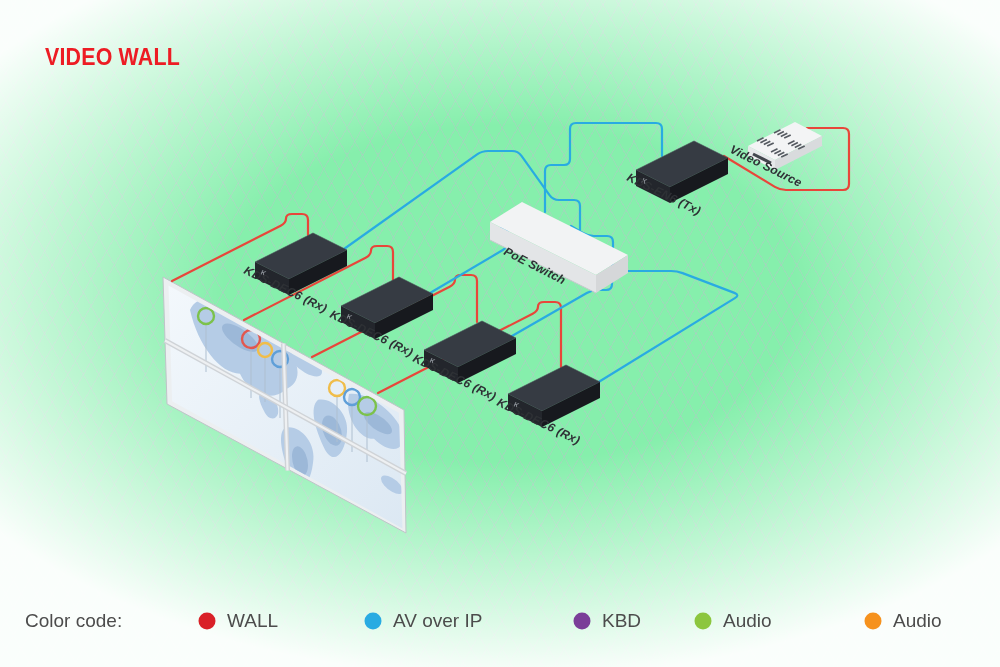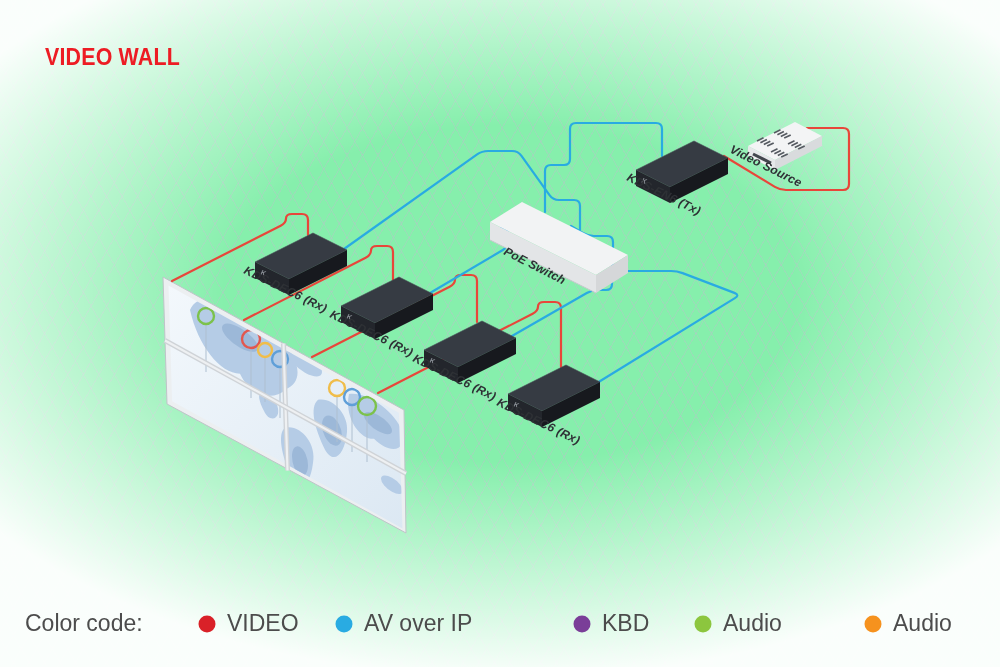--- a/index.html
+++ b/index.html
@@ -9,21 +9,21 @@
       repeating-linear-gradient(60.5deg, rgba(186,193,201,.38) 0 1px, transparent 1px 13.5px),
       repeating-linear-gradient(119.5deg, rgba(186,193,201,.38) 0 1px, transparent 1px 13.5px);
   }
   .fade{position:absolute;inset:0;
     background:radial-gradient(ellipse 68% 60% at 51% 44%, rgba(255,255,255,0) 42%, rgba(255,255,255,.96) 96%);
   }
   .title{position:absolute;left:45px;top:44px;font-size:23px;font-weight:800;letter-spacing:.2px;
     transform:scaleX(.93);transform-origin:left center;}
   svg.diagram{position:absolute;left:0;top:0;}
   .dev-label{font-size:12px;font-weight:bold;font-style:italic;fill:#2e3135;letter-spacing:.2px;}
-  .legend{position:absolute;left:0;top:607px;width:1000px;height:40px;color:#4c4c4c;font-size:23px;}
+  .legend{position:absolute;left:0;top:607px;width:1000px;height:40px;color:#4c4c4c;font-size:19px;}
   .legend .lg-head{position:absolute;left:25px;top:3px;}
   .lg-item{position:absolute;top:3px;display:flex;align-items:center;gap:11px;}
   .lg-item svg{display:block;}
   .cable{fill:none;stroke-width:2.2;stroke-linecap:round;}
 </style>
 </head>
 <body>
 
 <div class="stage">
   <div class="grid"></div>
@@ -184,23 +184,23 @@
       <text class="dev-label" transform="translate(729,152) rotate(26.5)">Video Source</text>
     </g>
   </svg>
 
   <div class="legend">
     <span class="lg-head">Color code:</span>
     <span class="lg-item" style="left:198px">
       <svg width="18" height="18">
         <circle cx="9" cy="9" r="8.5" fill="#d92128"></circle>
         </svg>
-      <span>VIDEO</span>
-    </span>
-    <span class="lg-item" style="left:335px">
+      <span>WALL</span>
+    </span>
+    <span class="lg-item" style="left:364px">
       <svg width="18" height="18">
         <circle cx="9" cy="9" r="8.5" fill="#29abe2"></circle>
         </svg>
       <span>AV over IP</span>
     </span>
     <span class="lg-item" style="left:573px">
       <svg width="18" height="18">
         <circle cx="9" cy="9" r="8.5" fill="#7a3e98"></circle>
         </svg>
       <span>KBD</span>

